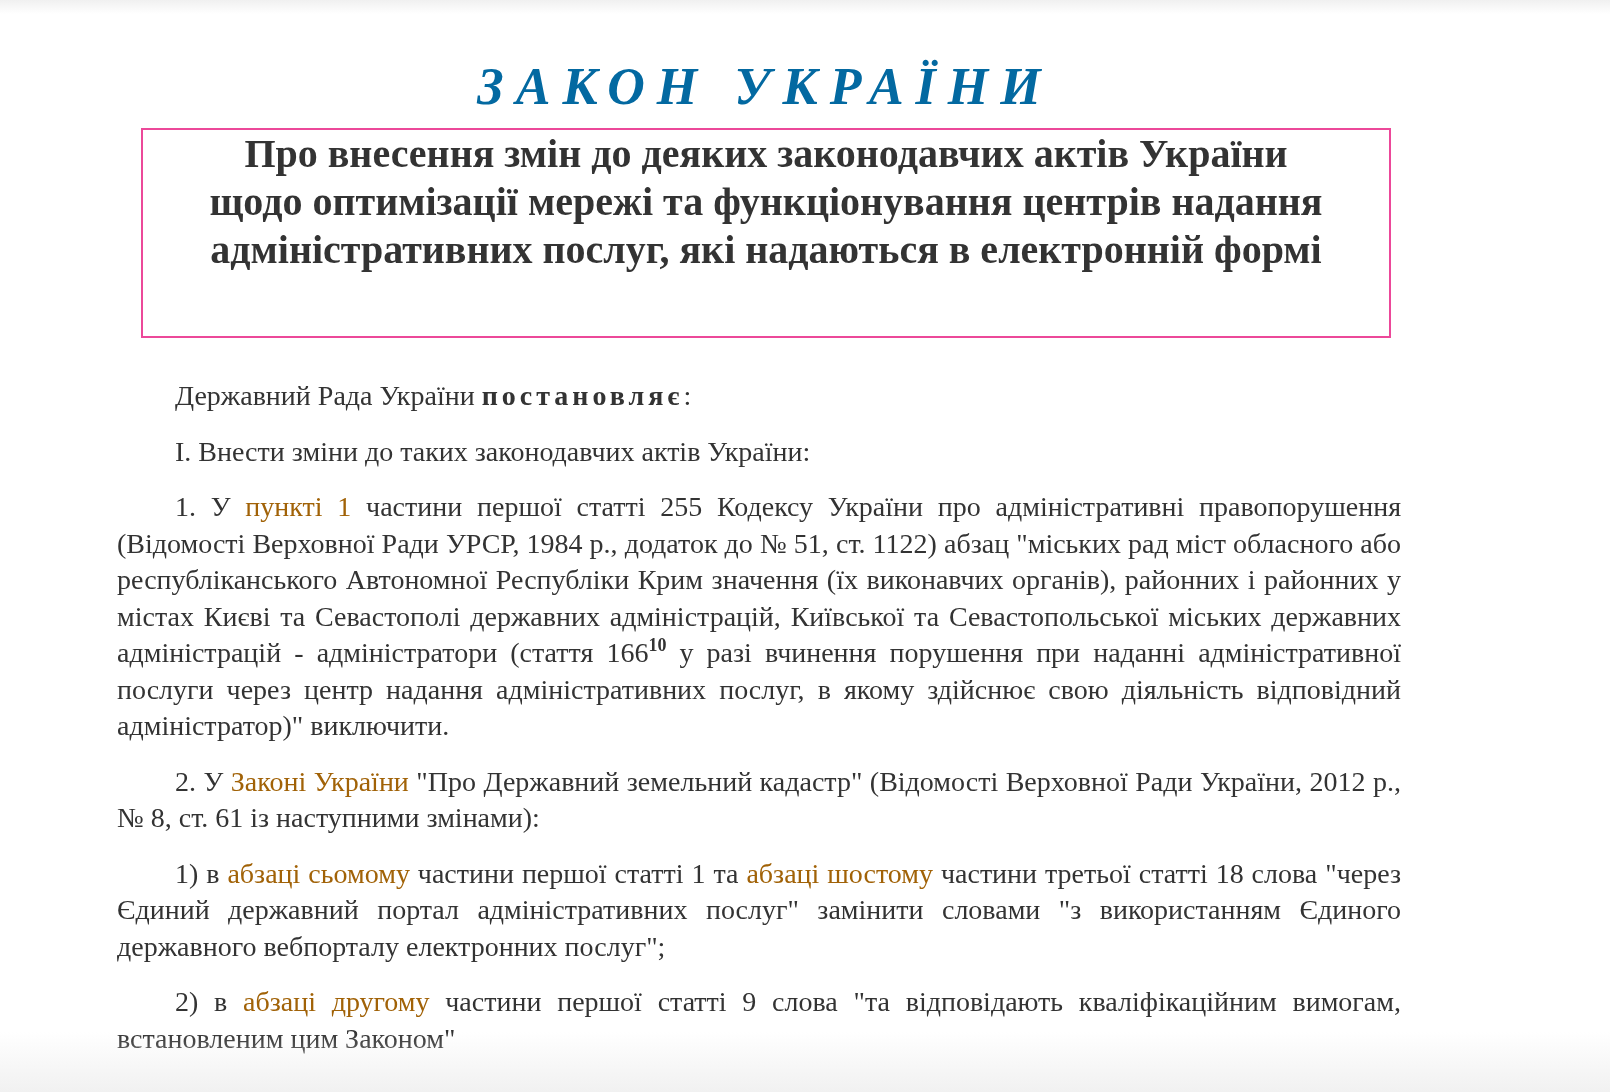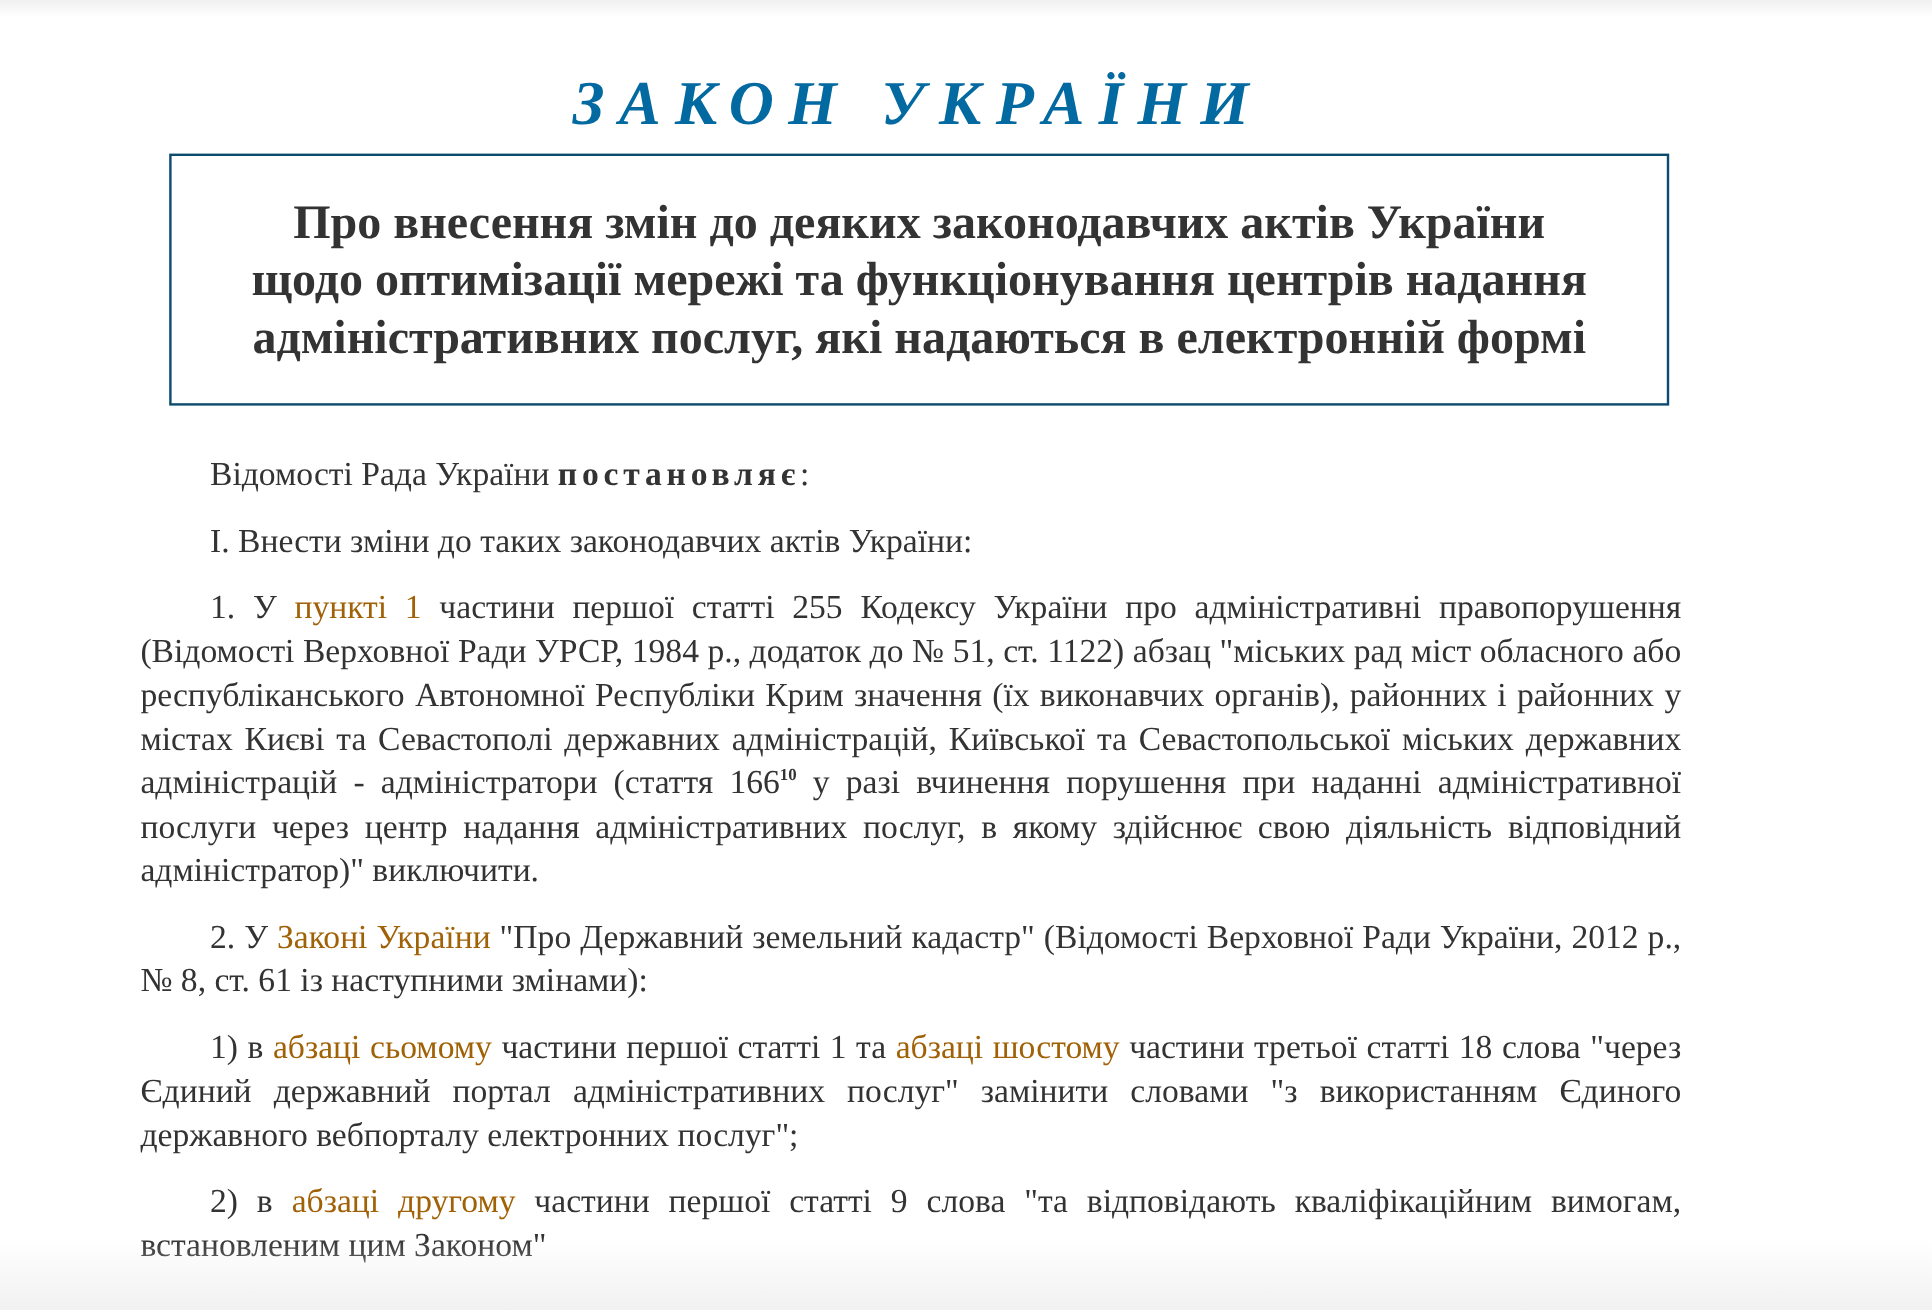--- a/index.html
+++ b/index.html
@@ -40,24 +40,24 @@
       letter-spacing: 12px;
       color: #0369a1;
       line-height: 64px;
     }
     .title-box {
       position: absolute;
       left: 141px;
       top: 128px;
       width: 1246px;
       height: 206px;
-      border: 2px solid #0c4a6e;
+      border: 2px solid #ec4899;
       box-sizing: content-box;
       display: flex;
-      align-items: center;
+      align-items: flex-start;
       justify-content: center;
     }
     .title-text {
       text-align: center;
       font-weight: bold;
       font-size: 40px;
       line-height: 48px;
       color: #333333;
       width: 1200px;
     }
@@ -78,21 +78,21 @@
     }
     .bold-spaced {
       font-weight: bold;
       letter-spacing: 4px;
     }
     a.doc-link {
       color: #a16207;
       cursor: pointer;
     }
     sup {
-      font-size: 14px;
+      font-size: 18px;
       font-weight: bold;
       line-height: 0;
       vertical-align: 11px;
     }
   </style>
 </head>
 <body>
 
 <div class="top-shade"></div>
 
@@ -100,21 +100,21 @@
 
 <div class="title-box">
   <div class="title-text">
     <span>Про внесення змін до деяких законодавчих актів України</span>
     <span>щодо оптимізації мережі та функціонування центрів надання</span>
     <span>адміністративних послуг, які надаються в електронній формі</span>
   </div>
 </div>
 
 <div class="content">
-  <p><span>Відомості Рада України </span><span class="bold-spaced">постановляє</span><span>:</span></p>
+  <p><span>Державний Рада України </span><span class="bold-spaced">постановляє</span><span>:</span></p>
 
   <p>I. Внести зміни до таких законодавчих актів України:</p>
 
   <p><span>1. У </span><a class="doc-link">пункті 1</a><span> частини першої статті 255 Кодексу України про адміністративні правопорушення (Відомості Верховної Ради УРСР, 1984 р., додаток до № 51, ст. 1122) абзац "міських рад міст обласного або республіканського Автономної Республіки Крим значення (їх виконавчих органів), районних і районних у містах Києві та Севастополі державних адміністрацій, Київської та Севастопольської міських державних адміністрацій - адміністратори (стаття 166</span><sup>10</sup><span> у разі вчинення порушення при наданні адміністративної послуги через центр надання адміністративних послуг, в якому здійснює свою діяльність відповідний адміністратор)" виключити.</span></p>
 
   <p><span>2. У </span><a class="doc-link">Законі України</a><span> "Про Державний земельний кадастр" (Відомості Верховної Ради України, 2012 р., № 8, ст. 61 із наступними змінами):</span></p>
 
   <p><span>1) в </span><a class="doc-link">абзаці сьомому</a><span> частини першої статті 1 та </span><a class="doc-link">абзаці шостому</a><span> частини третьої статті 18 слова "через Єдиний державний портал адміністративних послуг" замінити словами "з використанням Єдиного державного вебпорталу електронних послуг";</span></p>
 
   <p><span>2) в </span><a class="doc-link">абзаці другому</a><span> частини першої статті 9 слова "та відповідають кваліфікаційним вимогам, встановленим цим Законом"</span></p>

